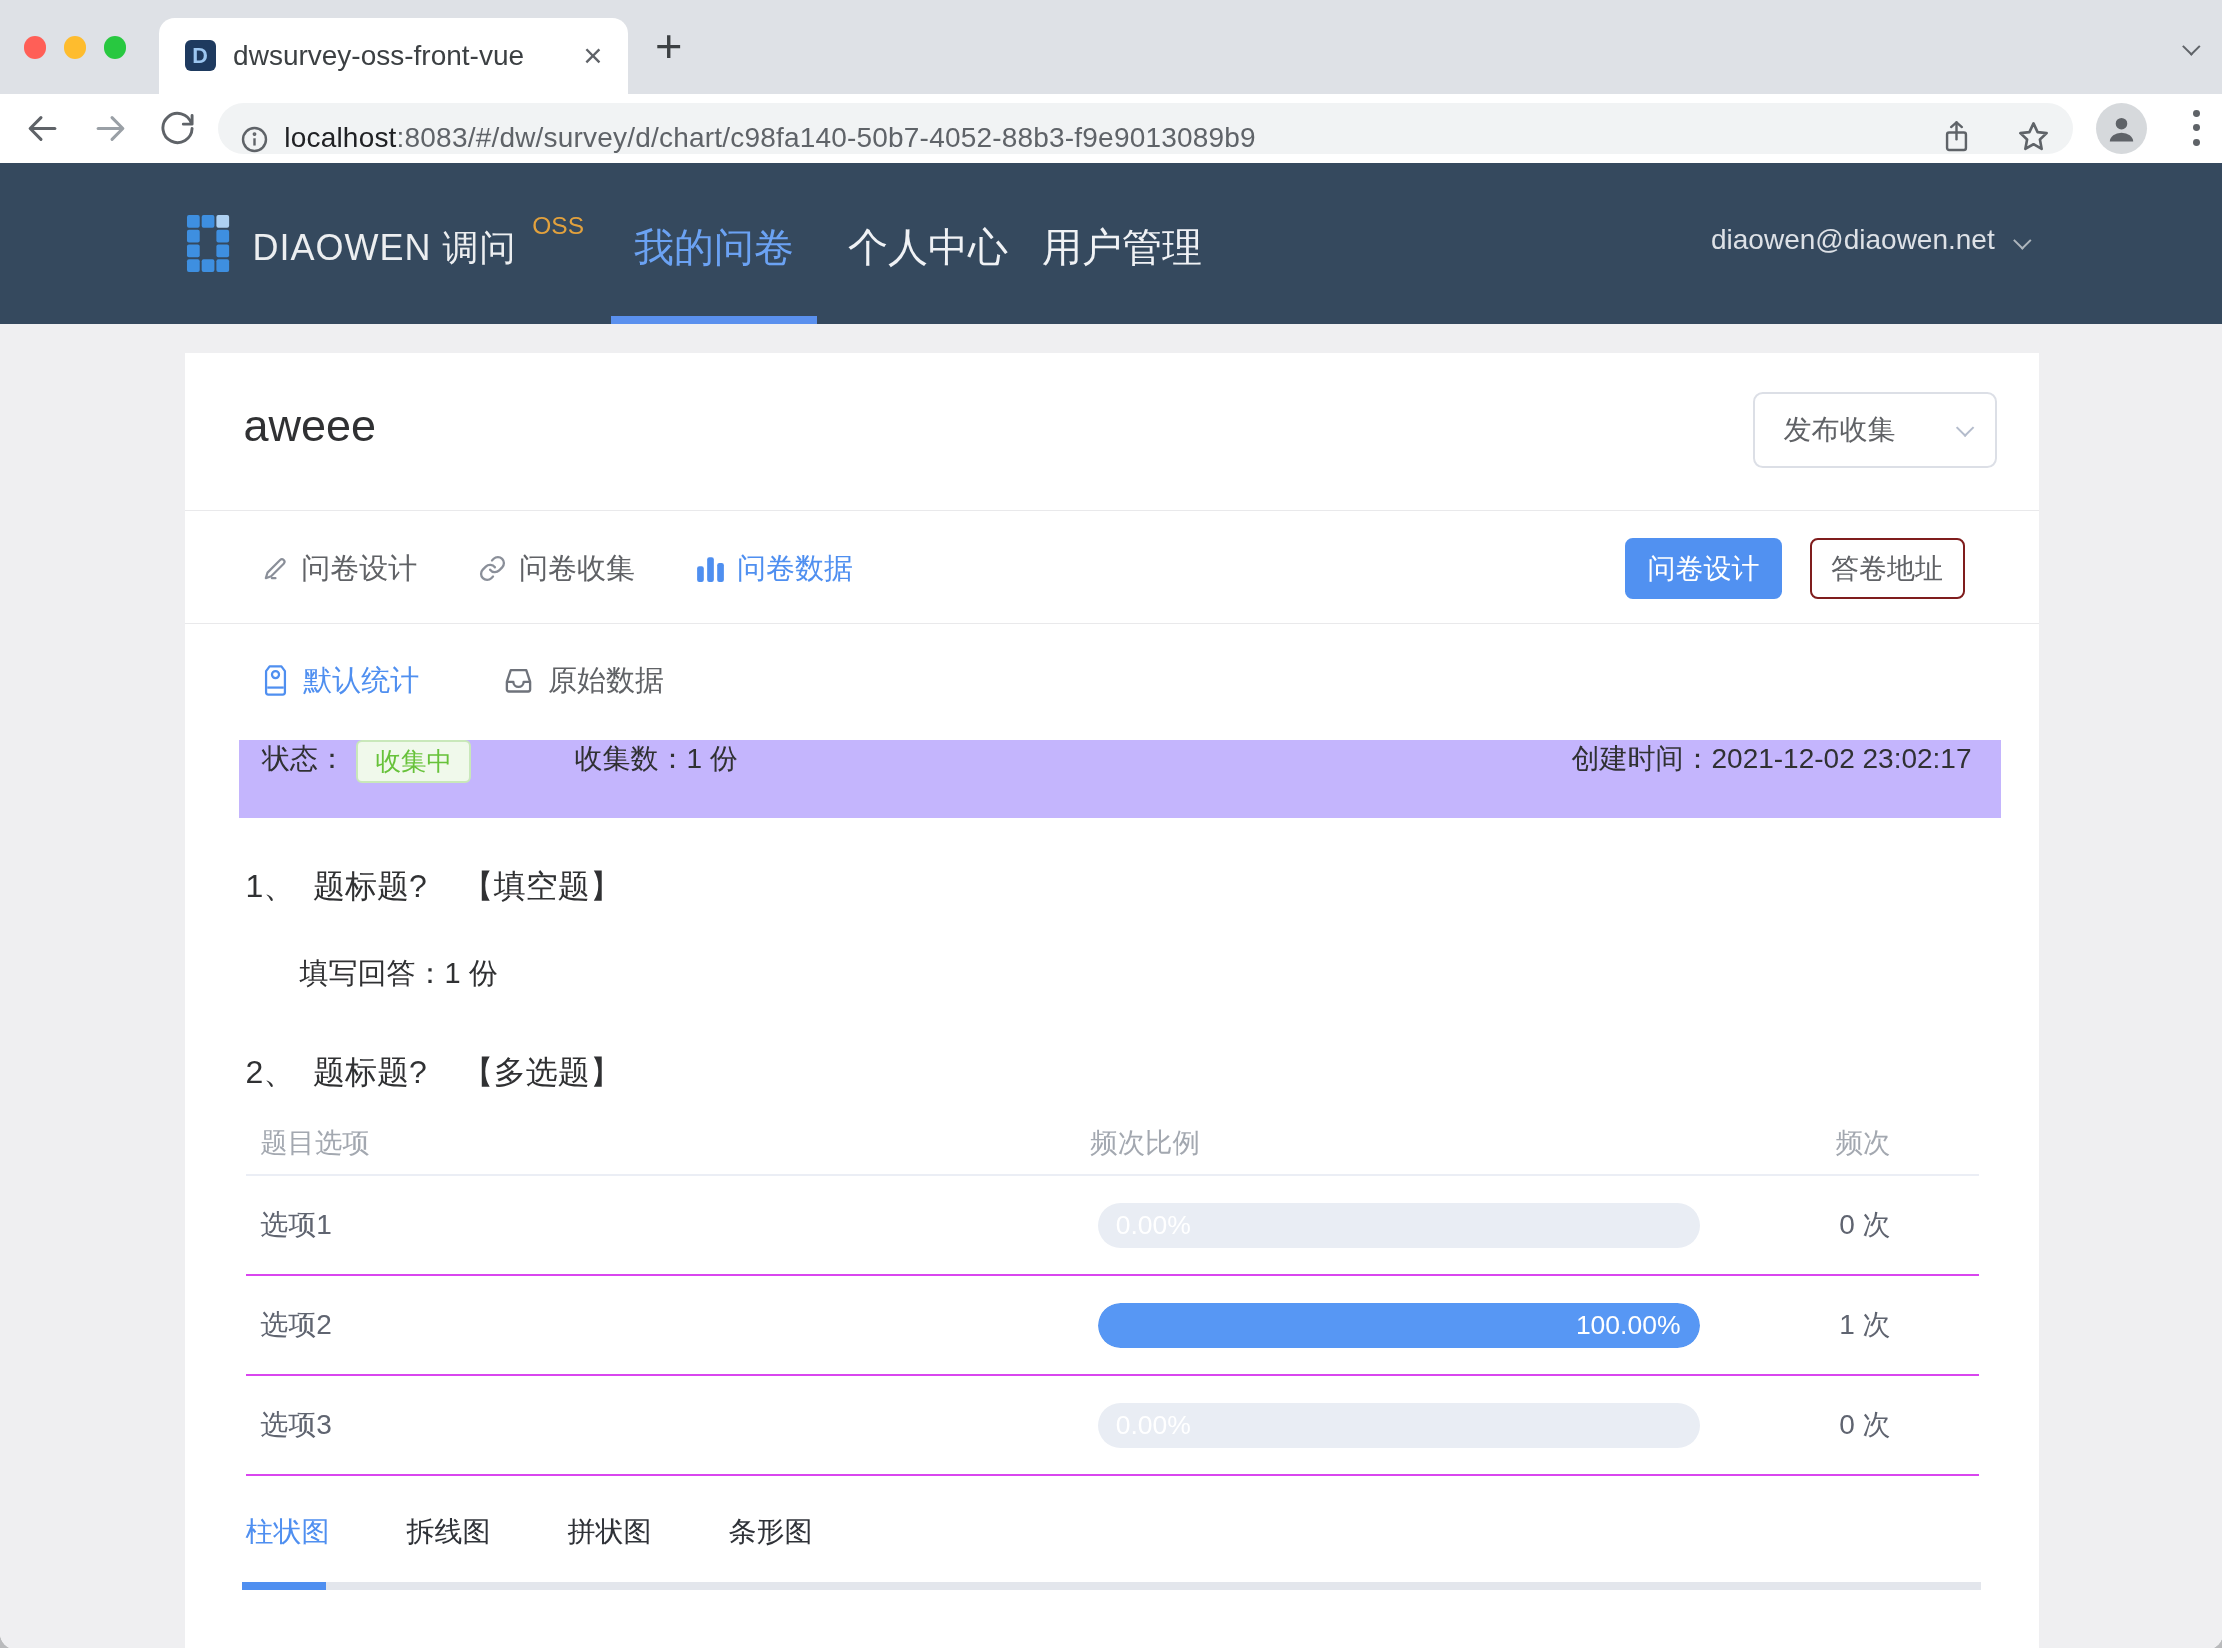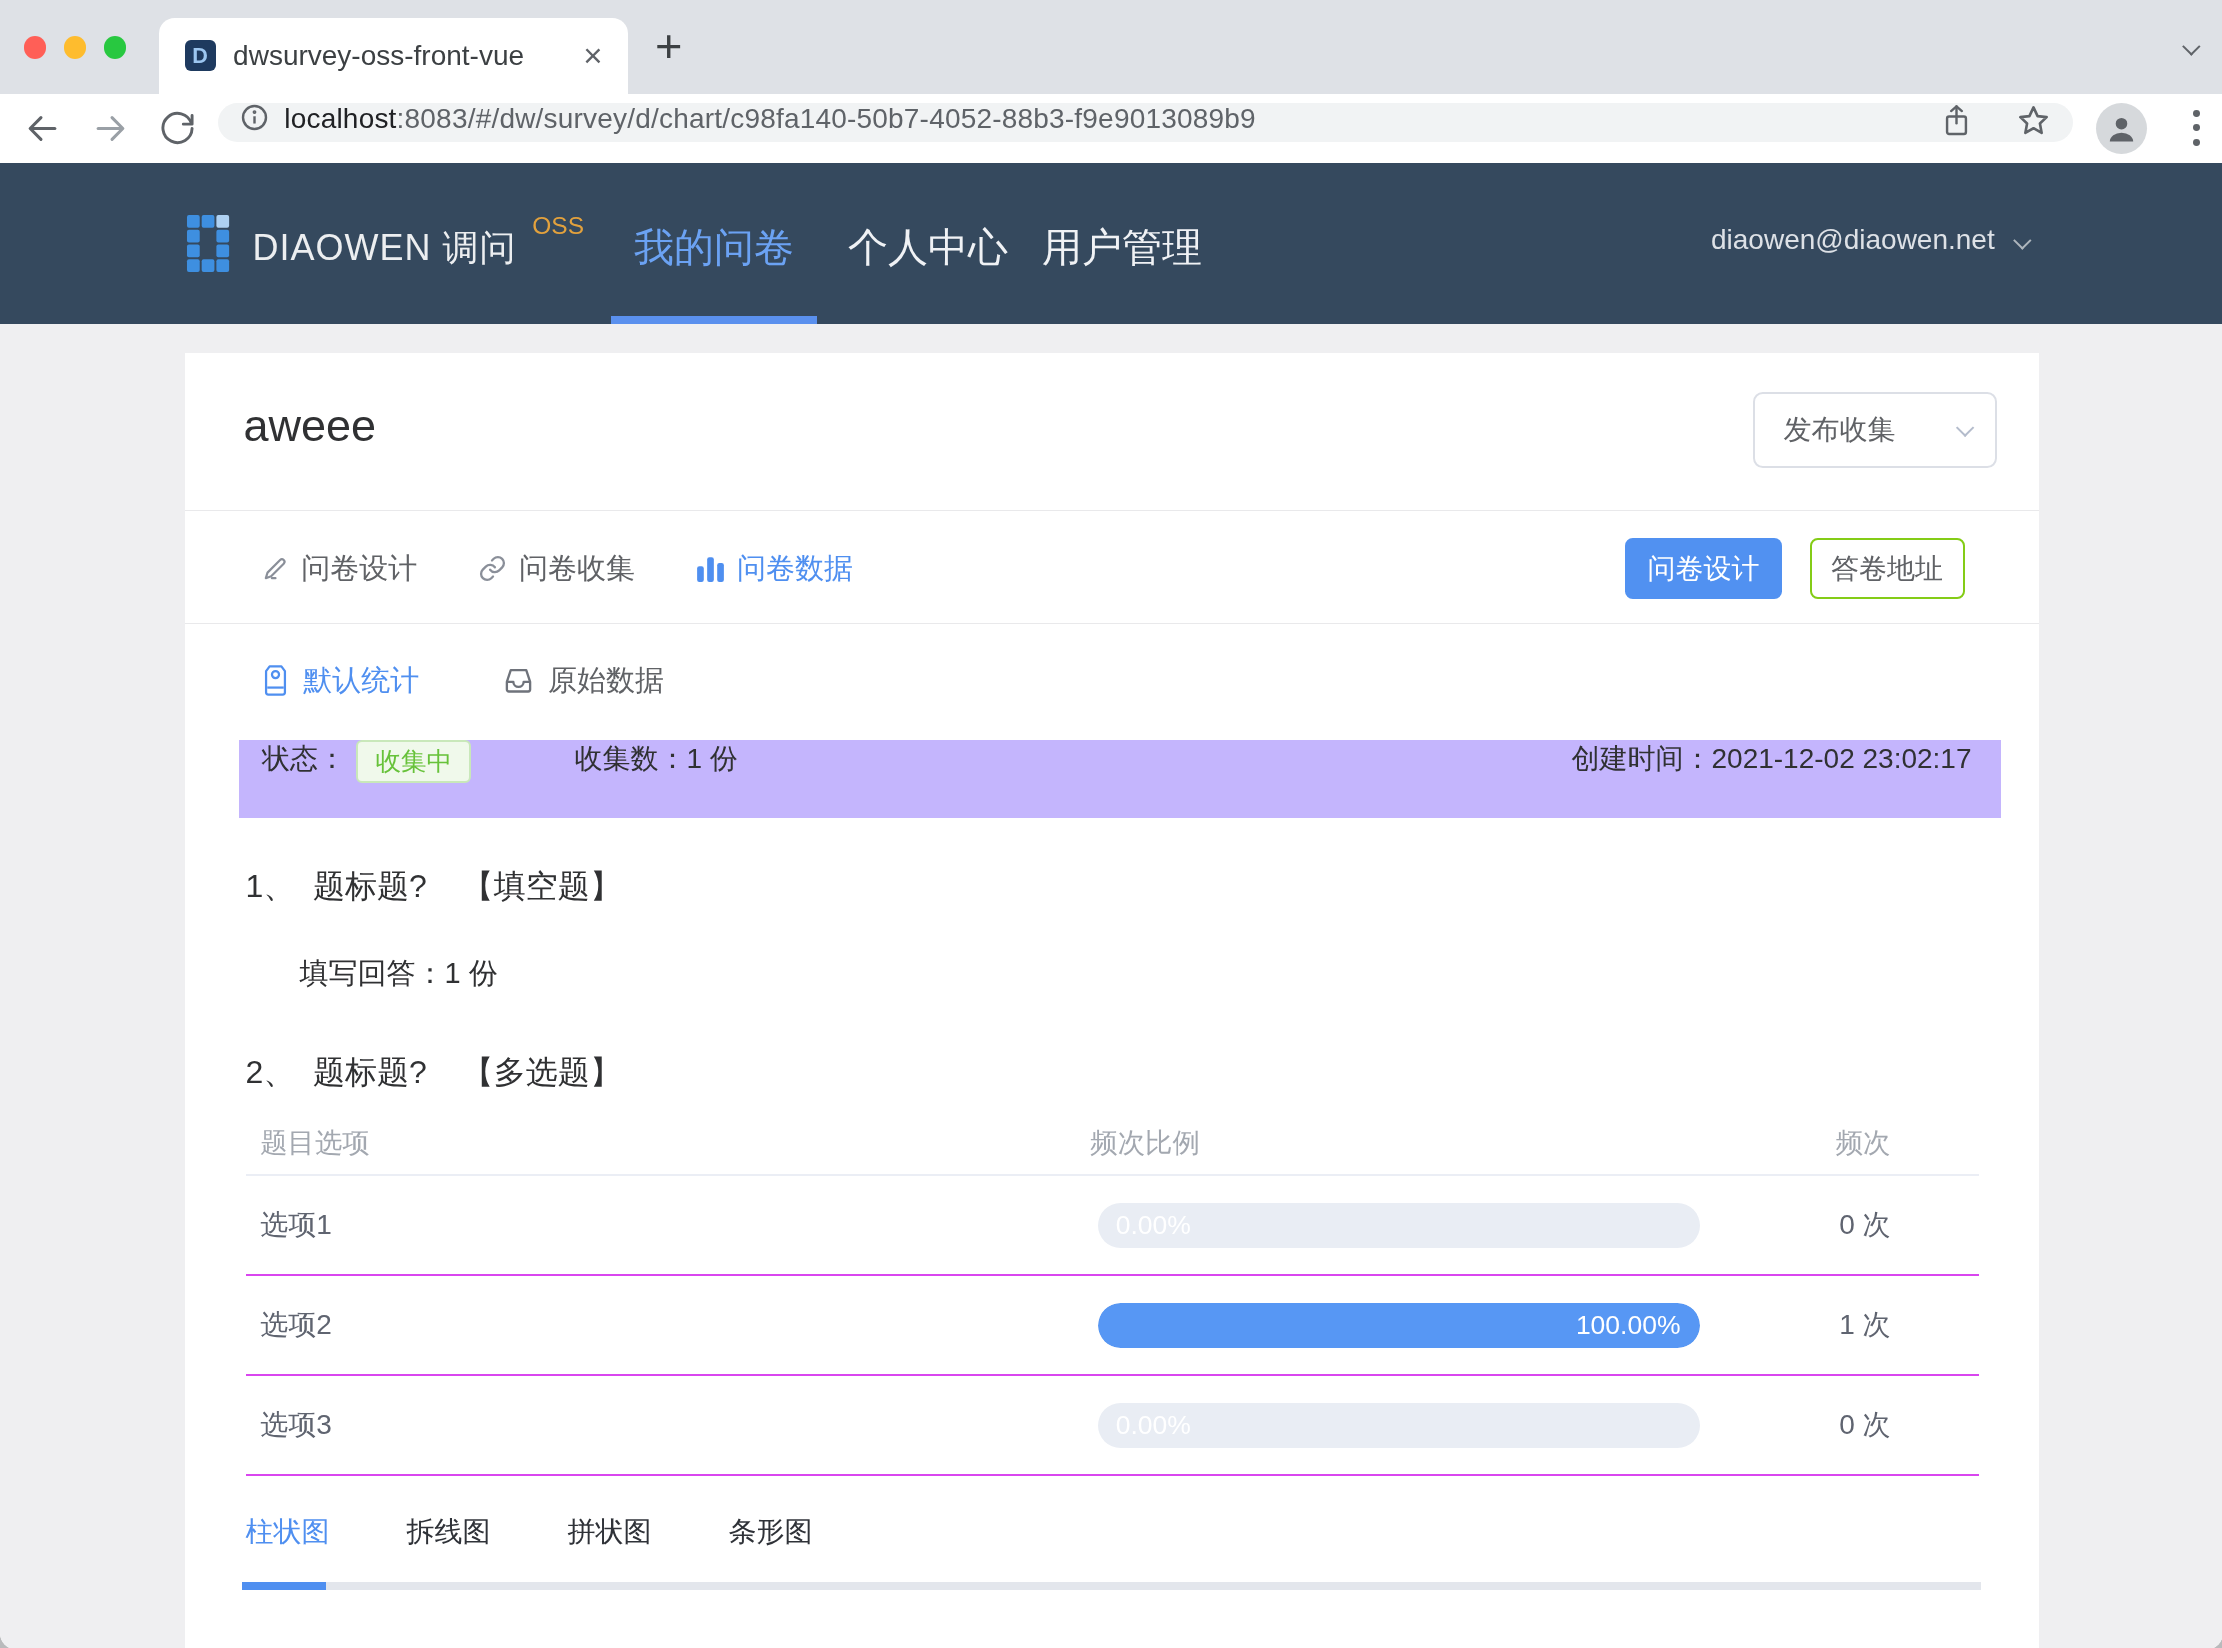--- a/index.html
+++ b/index.html
@@ -17,21 +17,21 @@
   .favicon { width:31px; height:31px; border-radius:5.9px; background:#1e3a5f; color:#9cc6f0; font-size:21.6px; font-weight:bold; display:flex; align-items:center; justify-content:center; flex:0 0 31px; }
   .tab-title { margin-left:17.6px; font-size:28px; color:#3c4043; white-space:nowrap; overflow:hidden; flex:1; }
   .tab-close { font-size:33px; color:#5f6368; margin-left:11.8px; line-height:1; }
   .new-tab-button { position:absolute; left:655px; top:21.6px; font-size:47px; font-weight:300; color:#3c4043; line-height:1; }
   .strip-chevron { position:absolute; right:25.5px; top:39px; }
   .chev { display:inline-block; width:12.7px; height:12.7px; border-right:2.9px solid #5f6368; border-bottom:2.9px solid #5f6368; transform:rotate(45deg); }
 
   .url-bar { position:relative; height:69px; background:#fff; display:flex; align-items:center; }
   .nav-btn { position:absolute; top:13.7px; width:41px; height:41px; display:flex; align-items:center; justify-content:center; }
   .btn-back { left:21.6px; } .btn-fwd { left:90px; } .btn-reload { left:157px; }
-  .omnibox { position:absolute; left:218px; top:8.8px; width:1855px; height:39px; background:#f1f3f4; border-radius:25.5px; display:flex; align-items:flex-start; padding:0 21.6px; }
+  .omnibox { position:absolute; left:218px; top:8.8px; width:1855px; height:51px; background:#f1f3f4; border-radius:25.5px; display:flex; align-items:flex-end; padding:0 21.6px; }
   .url-text { margin-left:15.7px; font-size:28px; white-space:nowrap; letter-spacing:0.2px; }
   .url-host { color:#202124; }
   .url-rest { color:#5f6368; }
   .omni-right { margin-left:auto; display:flex; align-items:center; gap:43px; }
   .avatar-btn { position:absolute; right:76px; top:8.8px; width:51px; height:51px; border-radius:50%; background:#d6d9dc; display:flex; align-items:center; justify-content:center; }
   .menu-dots { position:absolute; right:23.5px; top:15.7px; display:flex; flex-direction:column; gap:7.8px; align-items:center; }
   .menu-dots i { width:6.9px; height:6.9px; border-radius:50%; background:#5f6368; }
 
   
   .app-header { position:relative; height:161px; background:#35495e; }
@@ -57,21 +57,21 @@
   .divider { position:absolute; left:0; width:100%; height:1px; background:#e9e9eb; }
   .divider-1 { top:157px; } .divider-2 { top:270px; }
 
   .survey-tabs { position:absolute; left:76px; top:188px; display:flex; gap:61px; align-items:center; height:55px; }
   .stab { display:flex; align-items:center; gap:11.8px; font-size:29px; color:#606266; cursor:pointer; }
   .stab.active { color:#4f8ff0; }
 
   .actions { position:absolute; top:185px; right:74px; display:flex; gap:27.4px; }
   .btn { height:61px; border-radius:7.8px; display:flex; align-items:center; justify-content:center; font-size:28px; cursor:pointer; }
   .btn-primary { width:157px; background:#5191f1; color:#fff; border:none; }
-  .btn-plain { width:155px; background:#fff; color:#606266; border:2px solid #84cc16; }
+  .btn-plain { width:155px; background:#fff; color:#606266; border:2px solid #7f1d1d; }
 
   .subtabs { position:absolute; left:76px; top:300px; display:flex; gap:84px; align-items:center; height:55px; }
   .subtab { display:flex; align-items:center; gap:13.7px; font-size:29px; color:#606266; cursor:pointer; }
   .subtab.active { color:#4f8ff0; }
 
   .status-bar { position:absolute; left:54px; right:38px; top:387px; height:78px; background:#c4b5fd; display:flex; align-items:flex-start; font-size:28px; color:#303133; padding:0 29px 0 23.5px; }
   .status-badge { margin-left:9.8px; padding:6.9px 17.6px; background:#f0f9eb; border:2px solid #c9e8ba; border-radius:5.9px; color:#67c23a; font-size:25.5px; line-height:1; }
   .count-group { margin-left:103px; }
   .created-group { margin-left:auto; }
 

